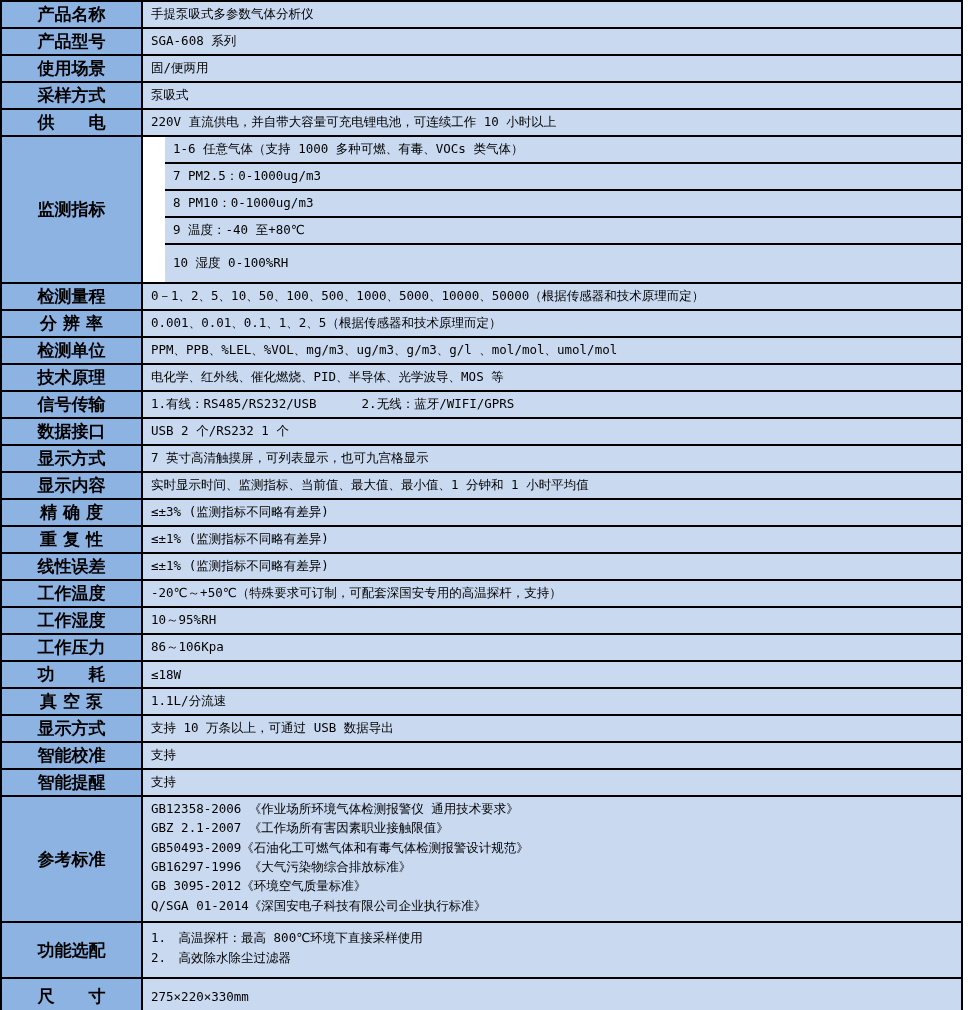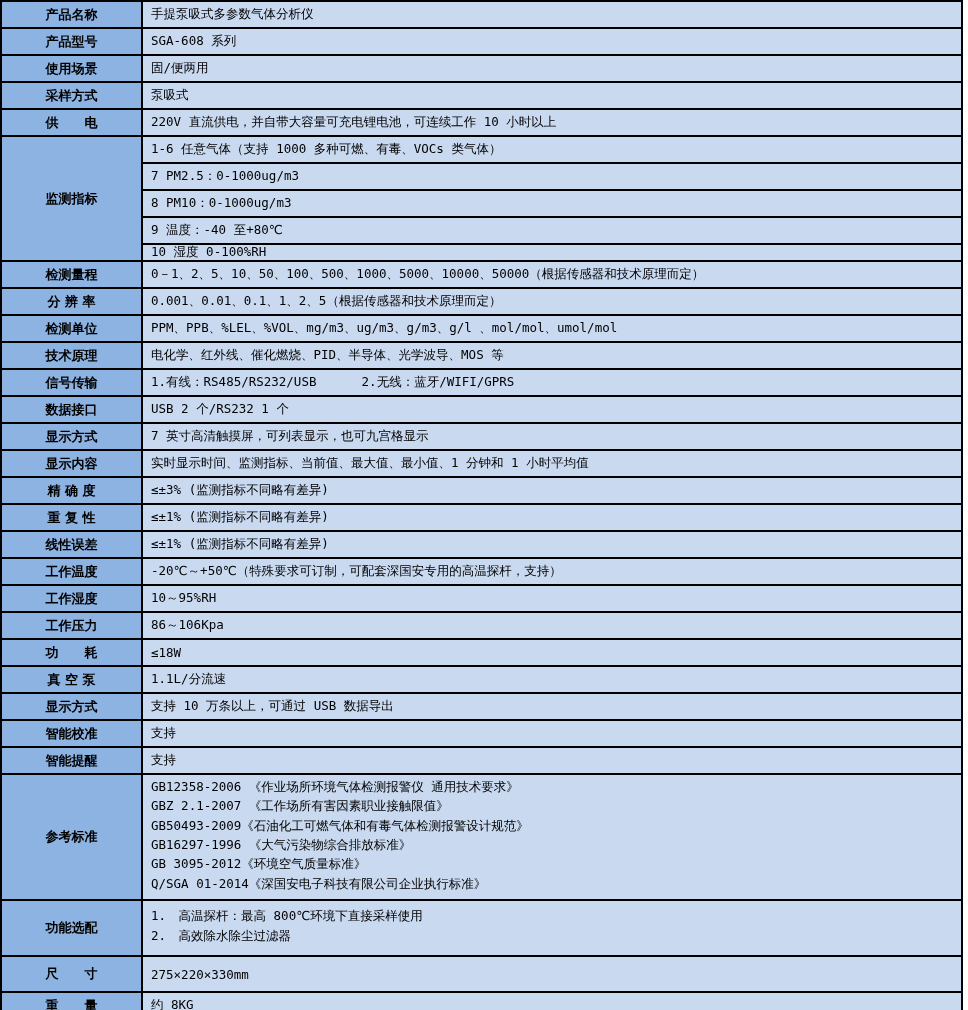--- a/index.html
+++ b/index.html
@@ -25,43 +25,44 @@
   .h-size { height: 36px; }
   .label-cell {
     width: 141px;
     flex: 0 0 141px;
     background: #8DB3E2;
     border-right: 2px solid #000;
     display: flex;
     align-items: center;
     justify-content: center;
     font-weight: bold;
-    font-size: 13px;
+    font-size: 17px;
     white-space: pre;
     text-align: center;
   }
   .value-wrap {
     flex: 1 1 auto;
     display: flex;
     flex-direction: column;
     min-width: 0;
+    margin-left: 22px;
   }
   .value-cell {
     flex: 1 1 auto;
     background: #C9D9F0;
     display: flex;
     align-items: center;
     padding-left: 8px;
     font-size: 12.5px;
     font-family: "DejaVu Sans Mono", "DejaVu Sans", monospace;
     white-space: pre-wrap;
     overflow: hidden;
   }
   .value-cell.sub {
-    height: 15px;
+    height: 37px;
     flex: 0 0 27px;
     border-bottom: 2px solid #000;
   }
   .value-cell.sub.last {
     border-bottom: none;
     flex: 1 1 auto;
   }
   .value-cell.multiline {
     flex-direction: column;
     align-items: stretch;

